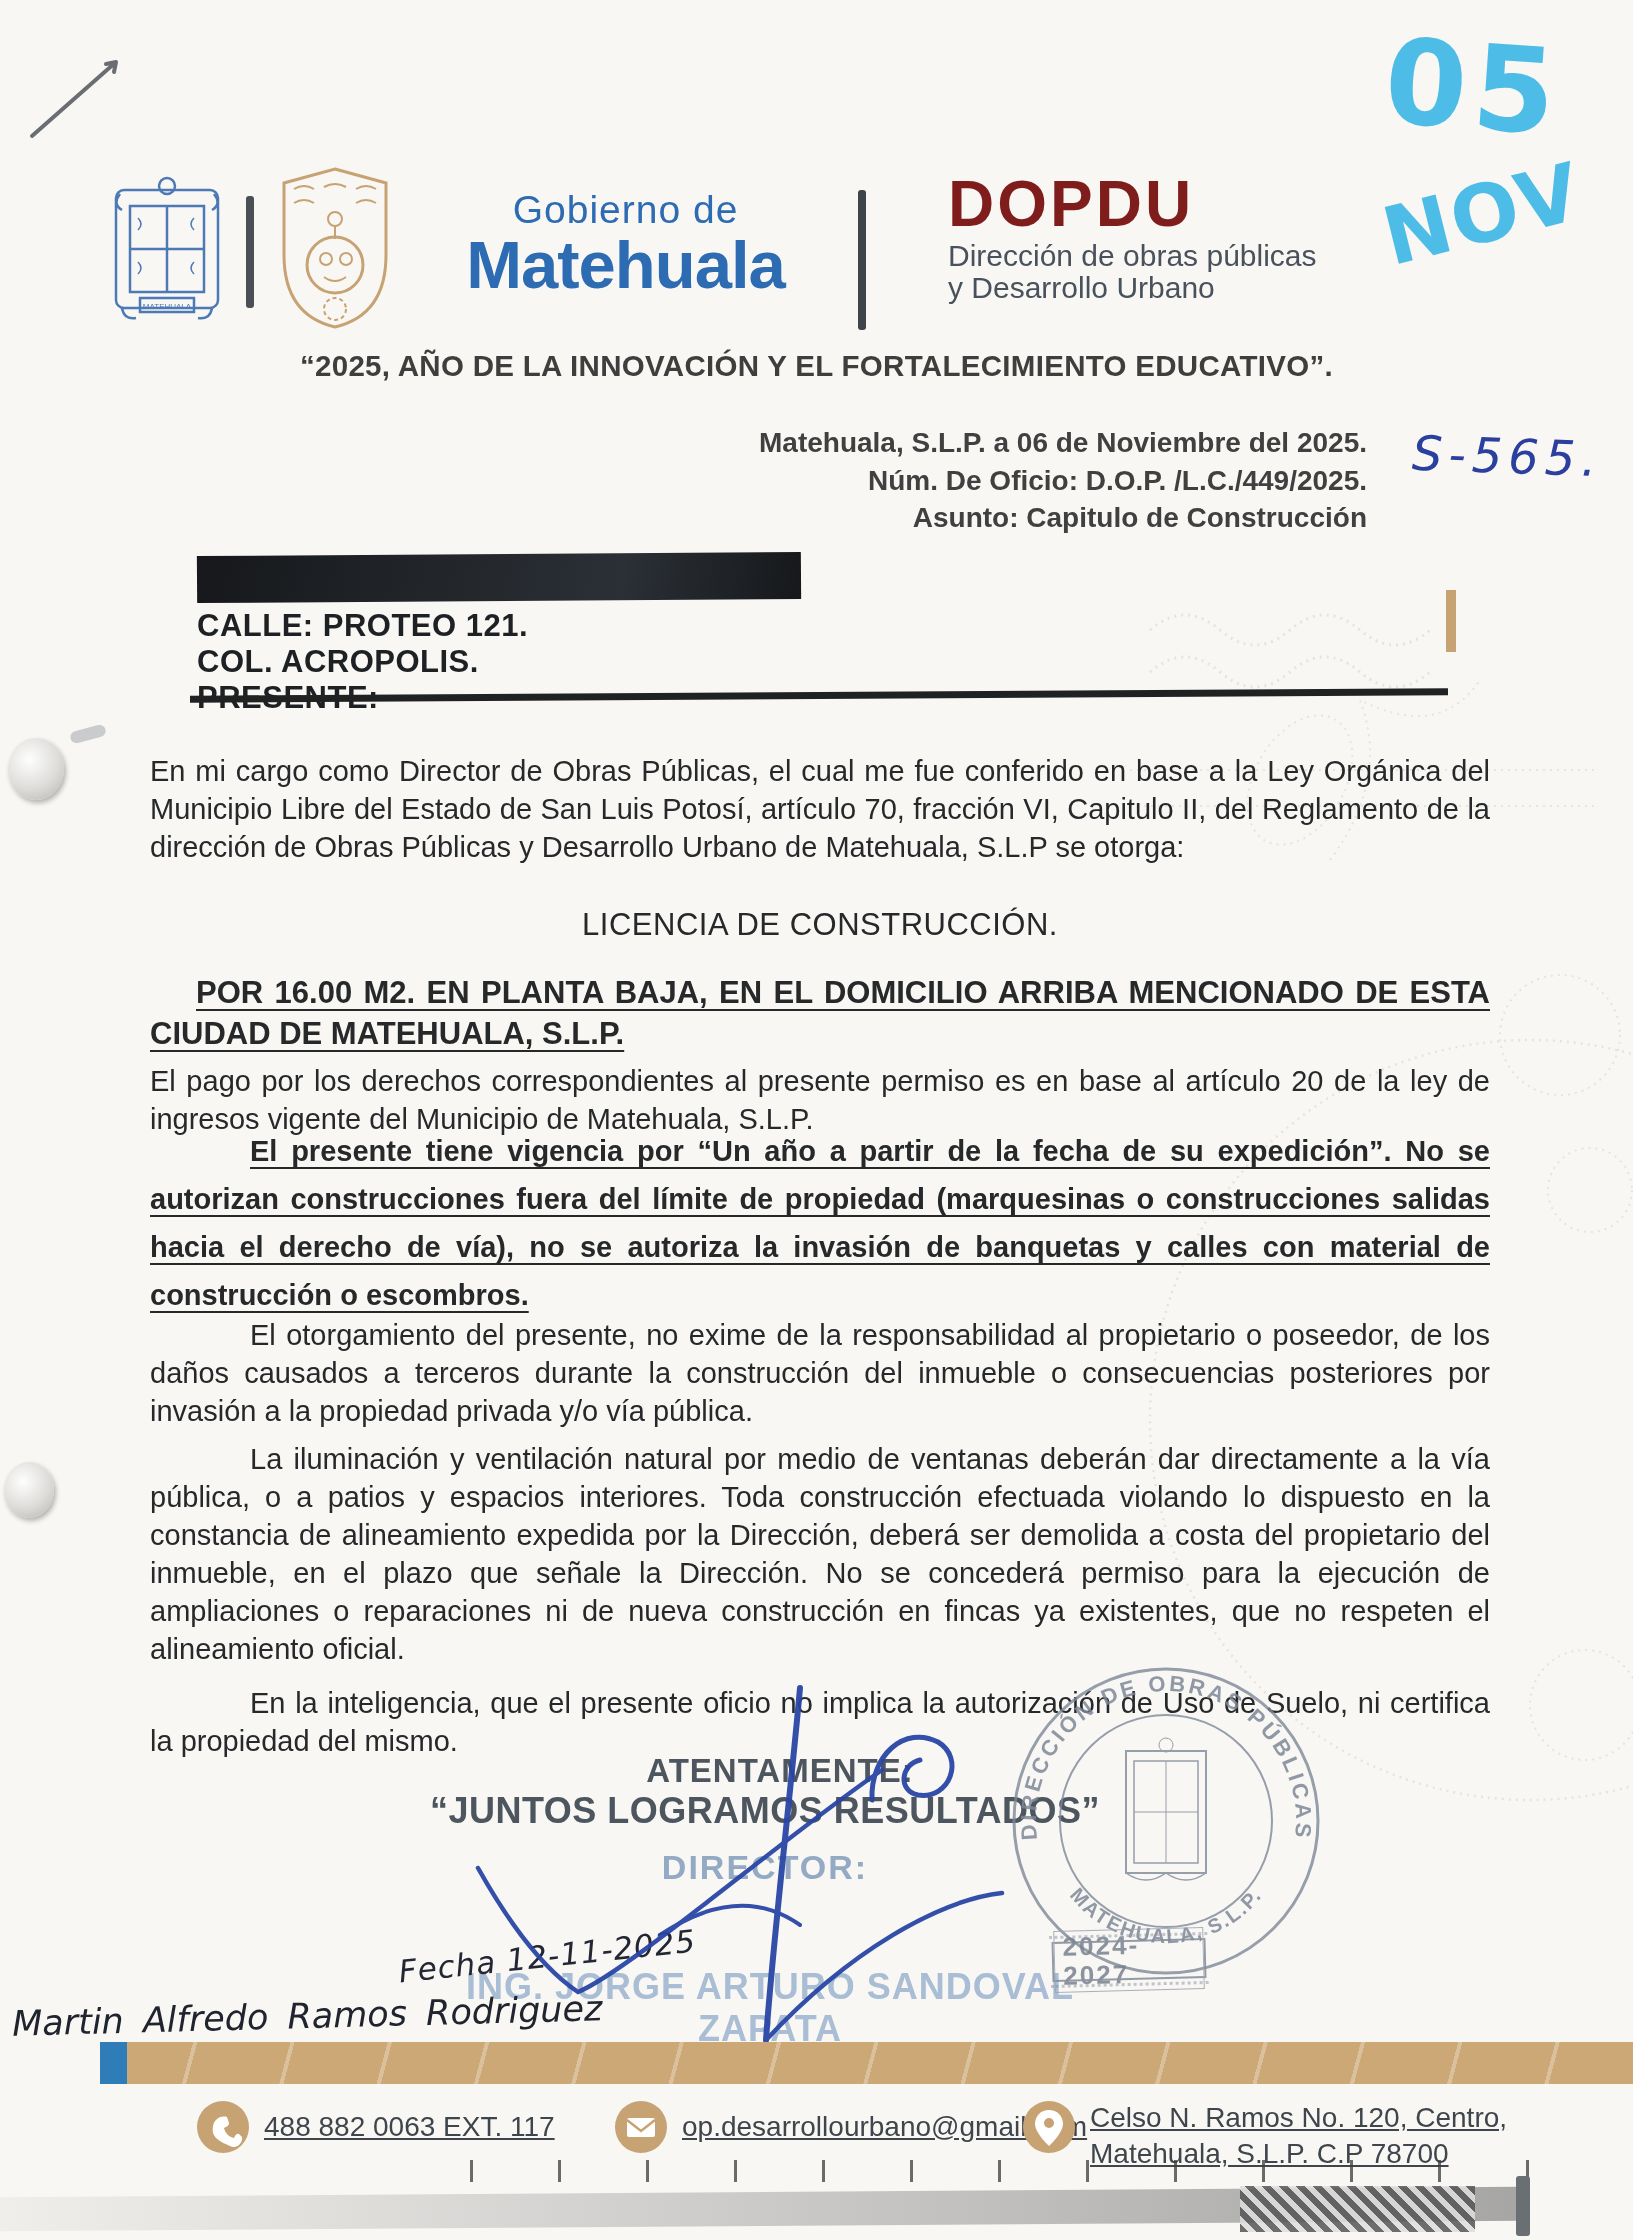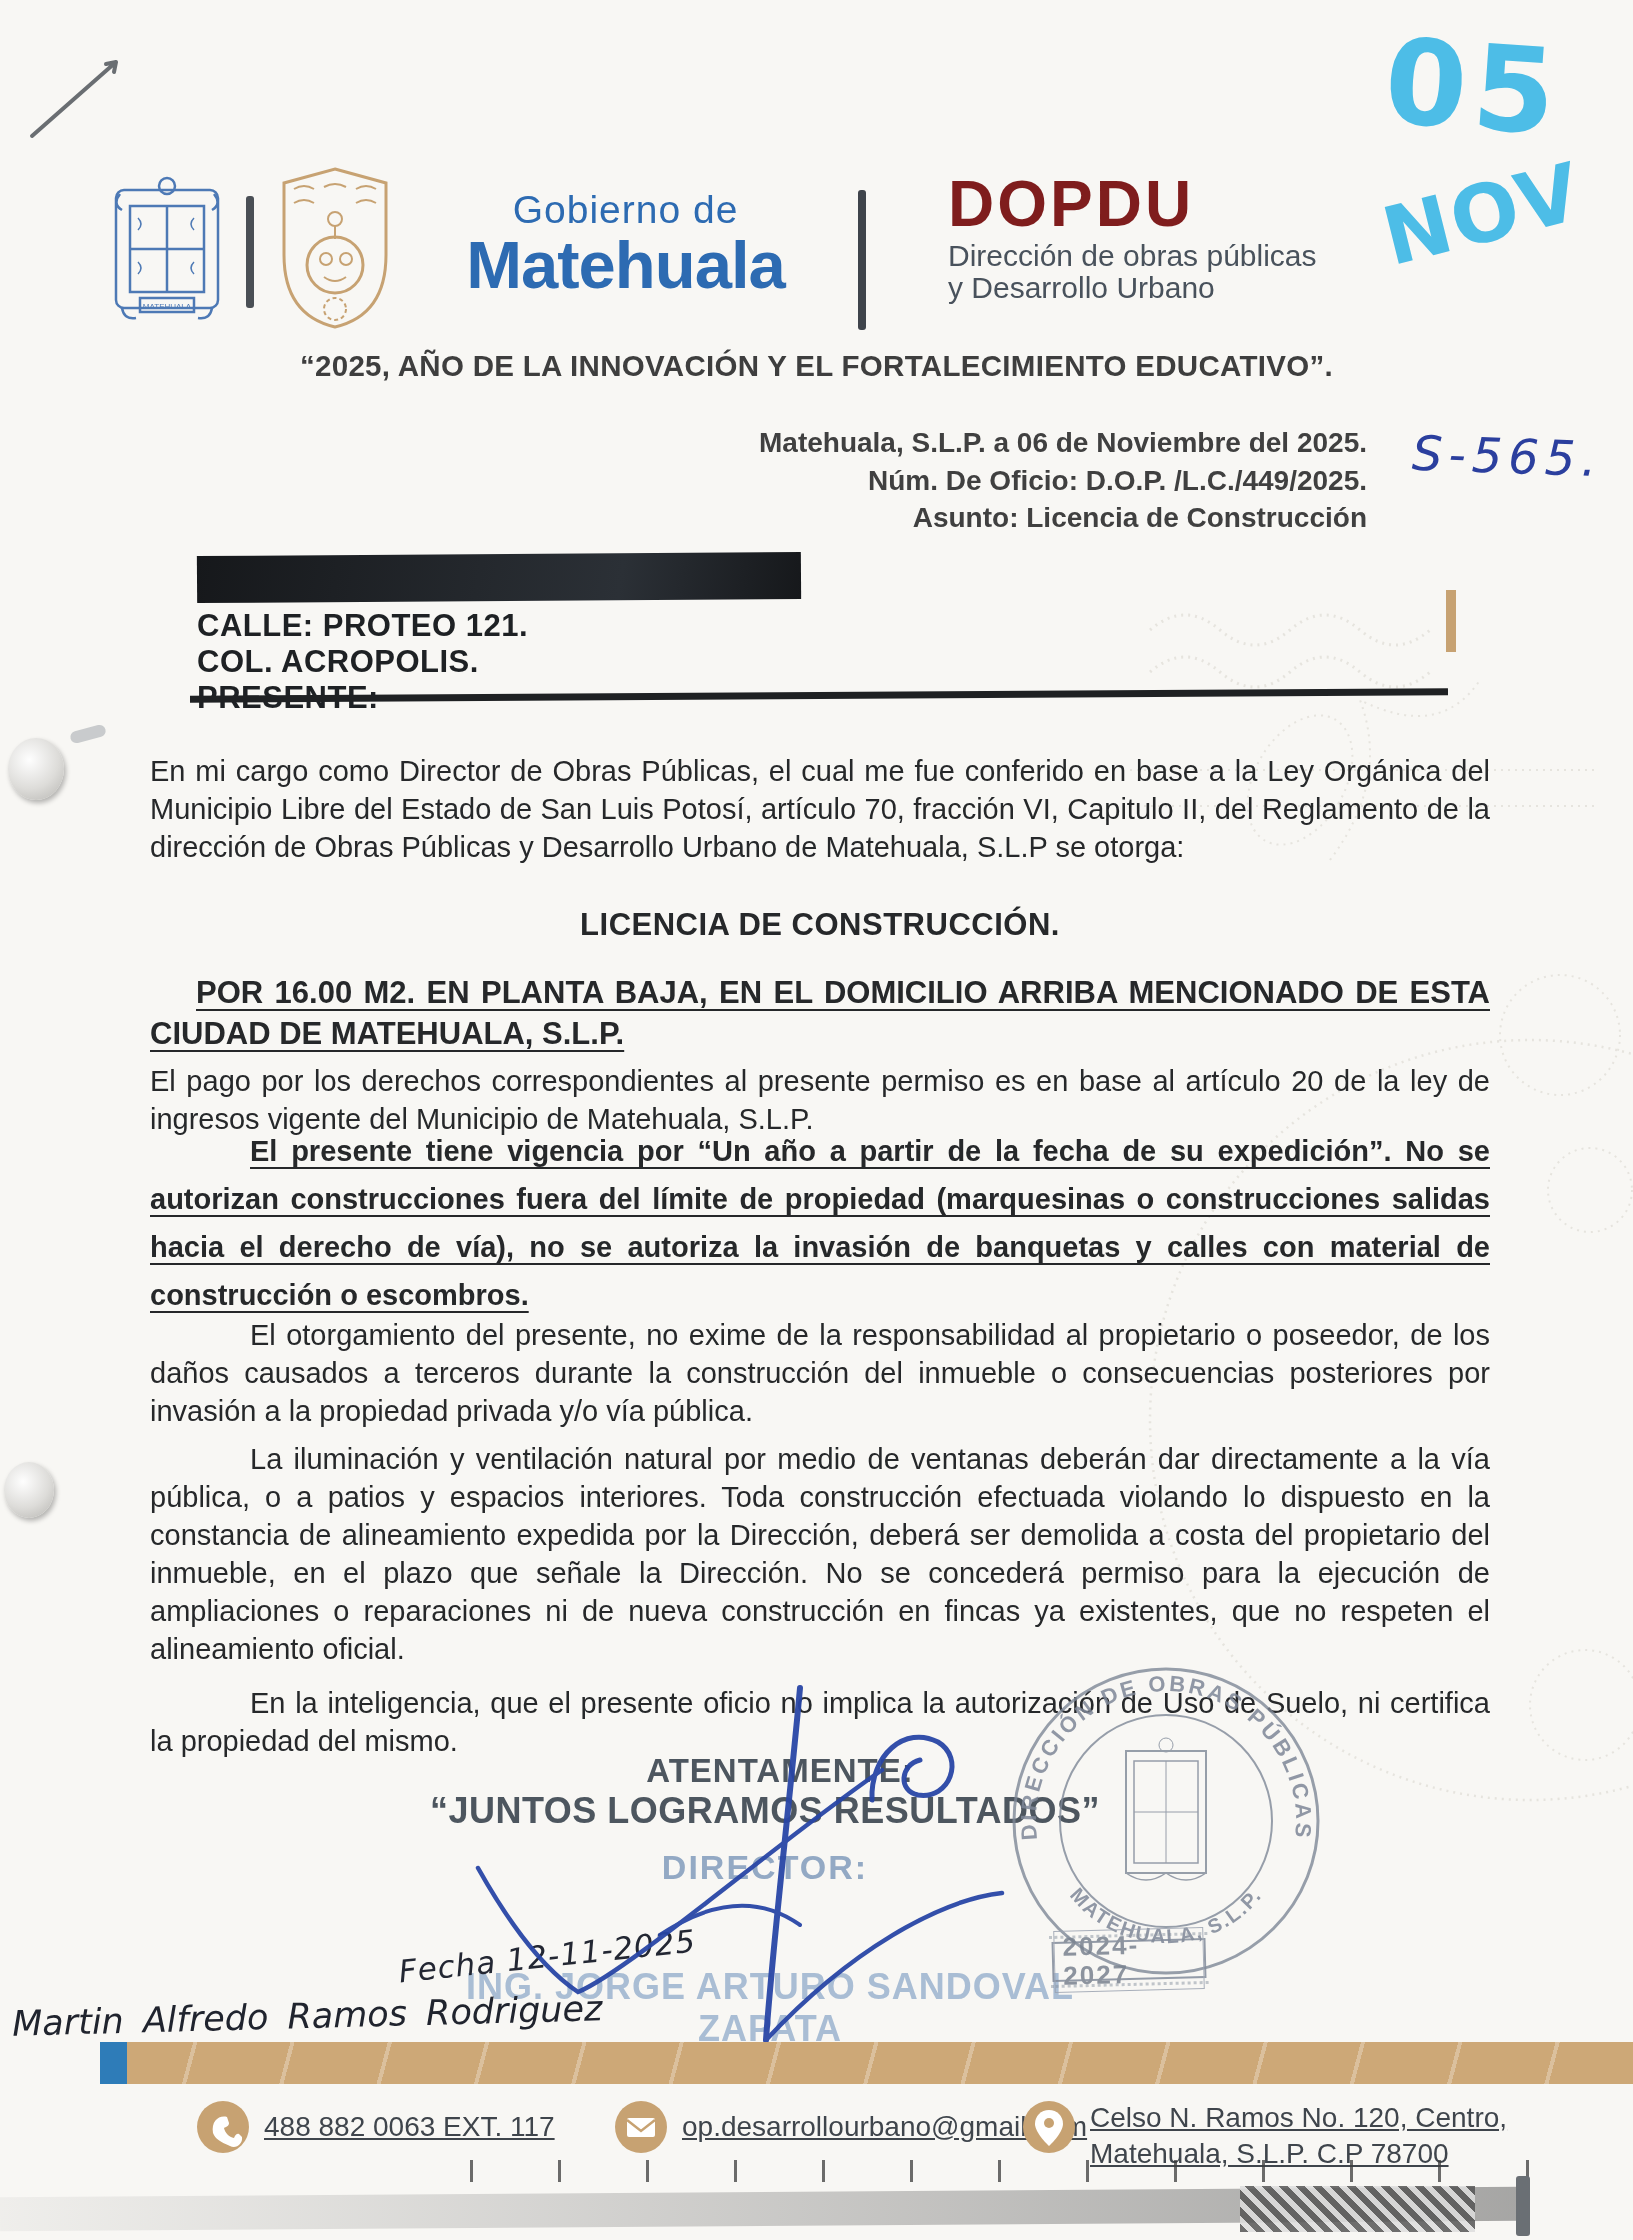--- a/index.html
+++ b/index.html
@@ -39,21 +39,21 @@
   
   .redaction{ left:197px; top:554px; width:604px; height:47px; background:linear-gradient(100deg,#16181b,#2b3036 70%,#16181b); transform:rotate(-.4deg); }
   .addr{ left:197px; top:608px; font-size:31px; font-weight:700; color:#1e2124; line-height:36px; letter-spacing:.5px; }
   .rule{ left:190px; top:692px; width:1258px; height:7px; background:#1f2123; transform:rotate(-.35deg); }
 
   
   .para{ position:absolute; left:150px; width:1340px; font-size:29px; line-height:38px; text-align:justify; color:#26282a; }
   .indent{ text-indent:100px; }
   .uline{ text-decoration:underline; text-decoration-thickness:2px; text-underline-offset:6px; }
   #p-intro{ top:752px; }
-  #license-title{ top:906px; text-align:center; font-weight:700; font-size:31px; letter-spacing:.5px; }
+  #license-title{ top:906px; text-align:center; font-weight:400; font-size:31px; letter-spacing:.5px; }
   #p-scope{ top:972px; font-weight:700; font-size:31px; line-height:41px; text-indent:46px; }
   #p-payment{ top:1062px; }
   #p-validity{ top:1127px; line-height:48px;font-weight:bold; }
   #p-liability{ top:1316px; }
   #p-vent{ top:1440px; }
   #p-notice{ top:1684px; }
 
   
   .atent{ left:450px; top:1752px; width:660px; text-align:center; font-size:33px; font-weight:700; color:#4d565f; letter-spacing:1px; }
   .motto{ left:350px; top:1790px; width:830px; text-align:center; font-size:36px; font-weight:700; color:#4d565f; letter-spacing:.5px; }
@@ -167,21 +167,21 @@
   </div>
 
   <div class="abs marker mark-05">05</div>
   <div class="abs marker mark-nov">NOV</div>
 
   <div class="abs slogan">“2025, AÑO DE LA INNOVACIÓN Y EL FORTALECIMIENTO EDUCATIVO”.</div>
 
   <div class="abs meta">
     <div>Matehuala, S.L.P. a 06 de Noviembre del 2025.</div>
     <div>Núm. De Oficio: D.O.P. /L.C./449/2025.</div>
-    <div>Asunto: Licencia de Construcción</div>
+    <div>Asunto: Capitulo de Construcción</div>
   </div>
   <div class="abs ink folio">S-565.</div>
   <div class="abs tan-tick"></div>
 
   <div class="abs redaction"></div>
   <div class="abs addr">
     <div>CALLE: PROTEO 121.</div>
     <div>COL. ACROPOLIS.</div>
     <div>PRESENTE:</div>
   </div>

